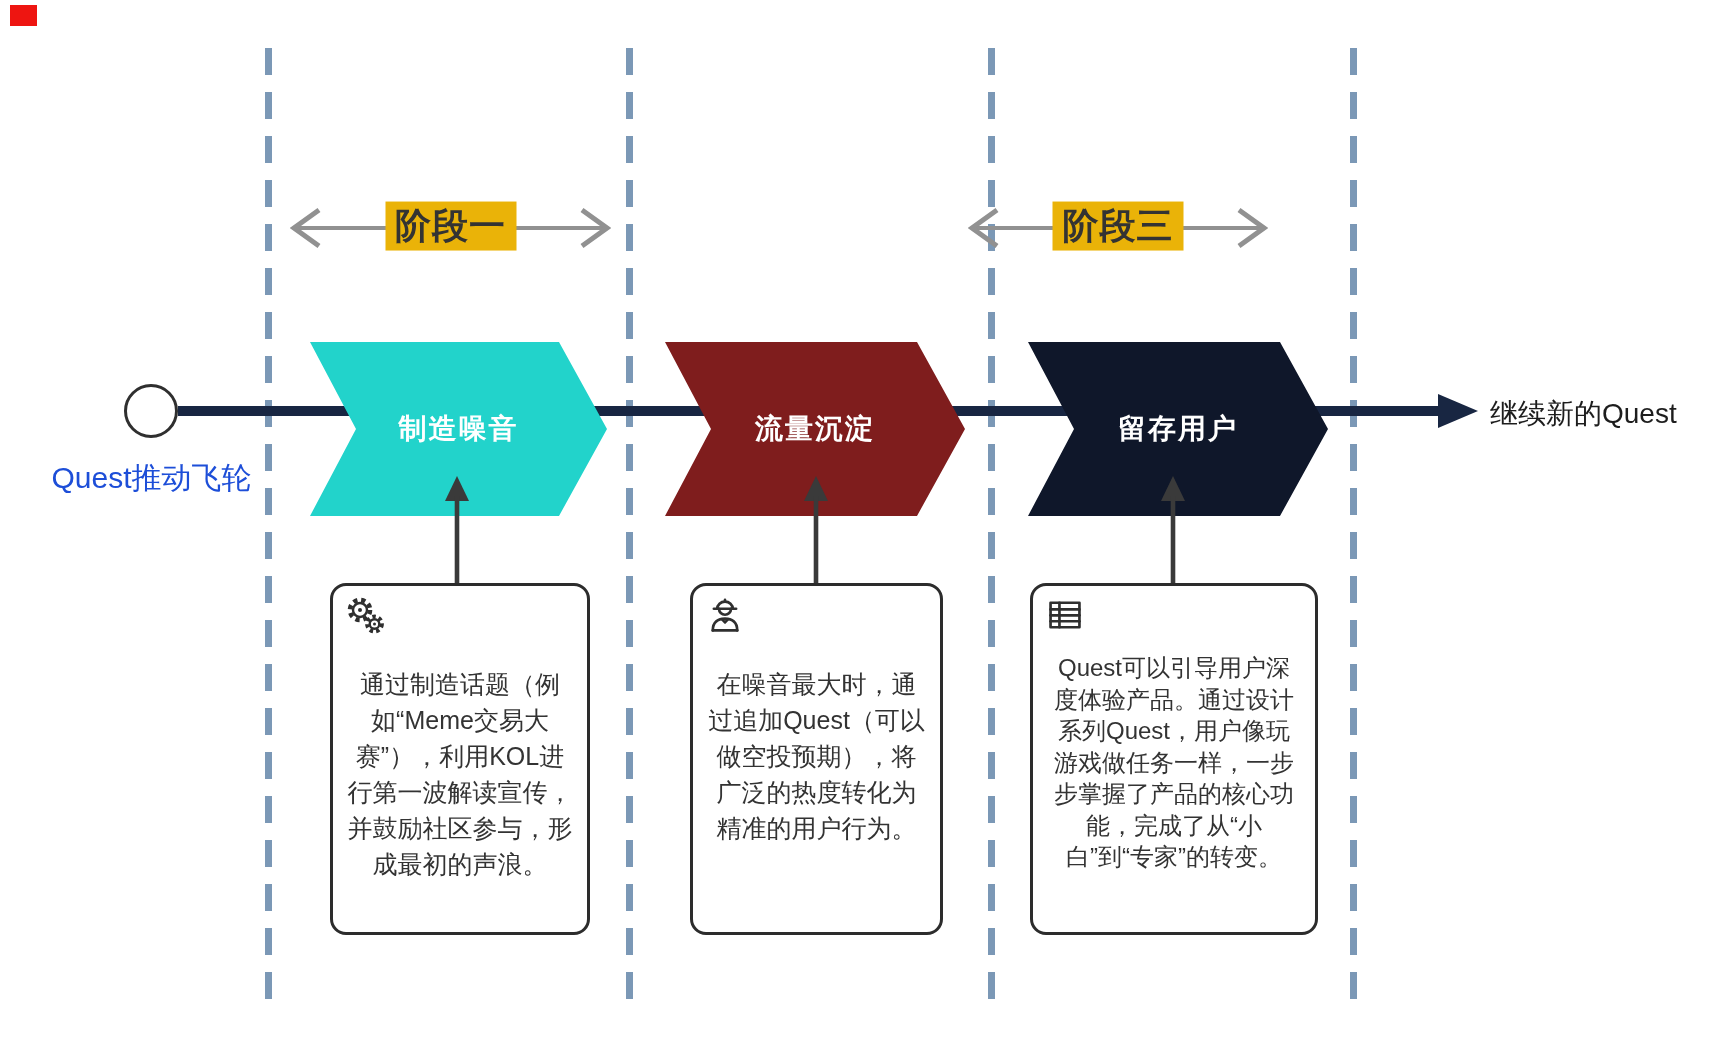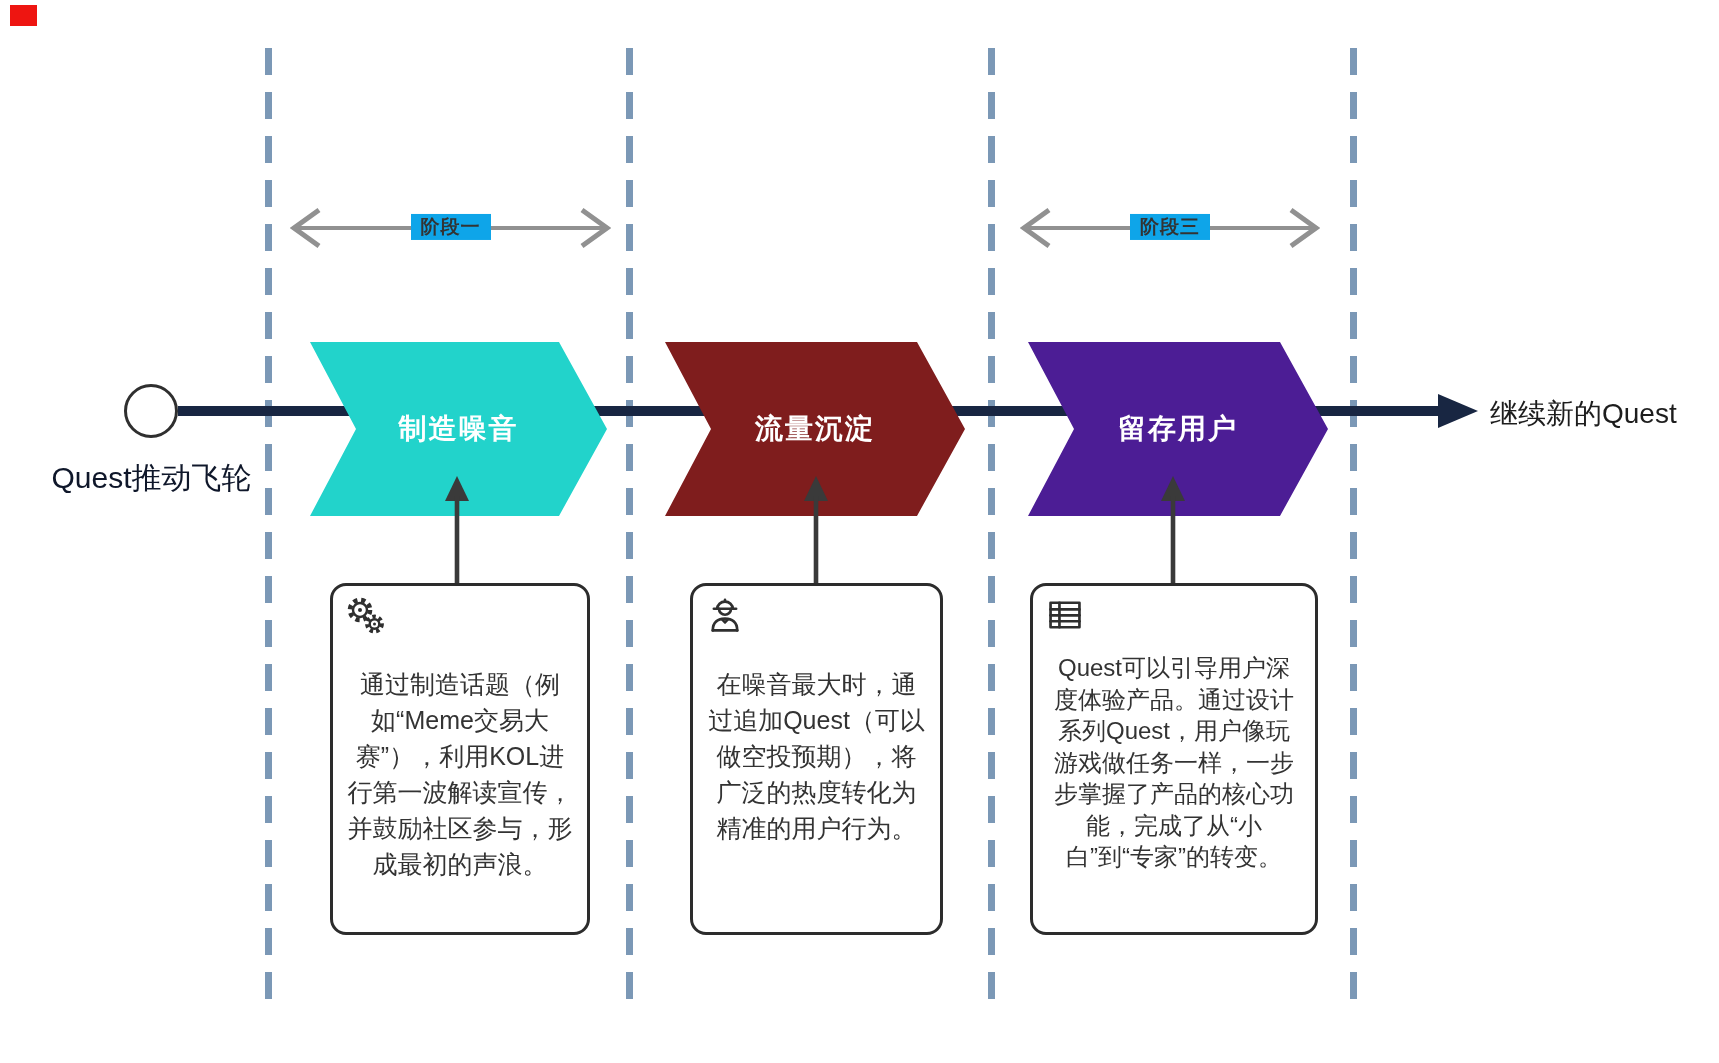--- a/index.html
+++ b/index.html
@@ -19,41 +19,41 @@
     position:absolute;top:48px;height:957px;width:7px;
     background:repeating-linear-gradient(to bottom,var(--dash-color,#7b98b6) 0 27px,transparent 27px 44px);
   }
   .vdash.d1{left:265px;} .vdash.d2{left:626px;} .vdash.d3{left:988px;} .vdash.d4{left:1350px;}
 
   
   .phase{position:absolute;top:206px;height:44px;}
   .phase svg{position:absolute;left:0;top:0;}
   .phase .phase-label{
     position:absolute;left:50%;top:50%;transform:translate(-50%,-54%);
-    background:#0ea5e9;padding:0 10px;
-    font-size:19px;font-weight:bold;color:#333333;white-space:nowrap;letter-spacing:1px;
+    background:#eab308;padding:0 10px;
+    font-size:36px;font-weight:bold;color:#333333;white-space:nowrap;letter-spacing:1px;
   }
   .phase.p1{left:290px;width:321px;}
   .phase.p2{left:660px;width:312px;}
-  .phase.p3{left:1020px;width:300px;}
+  .phase.p3{left:968px;width:300px;}
 
   
   .start-circle{
     position:absolute;left:124px;top:384px;width:54px;height:54px;
     border:3.5px solid #2f2f2f;border-radius:50%;background:#ffffff;box-sizing:border-box;
   }
   .timeline-bar{position:absolute;left:178px;top:406px;width:1262px;height:10px;background:var(--navy,#182642);}
   .timeline-head{
     position:absolute;left:1438px;top:394px;width:0;height:0;
     border-left:40px solid var(--navy,#182642);
     border-top:17px solid transparent;border-bottom:17px solid transparent;
   }
   .start-label{
     position:absolute;left:30px;top:458px;width:243px;text-align:center;
-    font-size:30px;color:#0f172a;white-space:nowrap;
+    font-size:30px;color:#1d4ed8;white-space:nowrap;
   }
   .end-label{
     position:absolute;left:1490px;top:395px;
     font-size:28px;color:#1d1d1d;white-space:nowrap;
   }
 
   
   .chevron{
     position:absolute;top:342px;height:174px;
     clip-path:polygon(0% 0%,calc(100% - 48px) 0%,100% 50%,calc(100% - 48px) 100%,0% 100%,46px 50%);
@@ -121,21 +121,21 @@
   <div class="start-circle"></div>
   <div class="start-label">Quest推动飞轮</div>
   <div class="end-label">继续新的Quest</div>
 
   <div class="chevron c1" style="background: rgb(34, 211, 203);">
     <span class="chevron-label">制造噪音</span>
   </div>
   <div class="chevron c2" style="background: #7f1d1d;">
     <span class="chevron-label">流量沉淀</span>
   </div>
-  <div class="chevron c3" style="background: #4c1d95; font-family: Liberation Mono, monospace;">
+  <div class="chevron c3" style="background: #0f172a; font-family: Liberation Mono, monospace;">
     <span class="chevron-label">留存用户</span>
   </div>
 
   <svg class="connector k1" viewBox="0 0 26 108">
     <polygon points="13,0 1,25 25,25" fill="#3a3a3a"></polygon>
     <rect x="10.7" y="20" width="4.6" height="88" fill="#3a3a3a"></rect>
   </svg>
   <svg class="connector k2" viewBox="0 0 26 108">
     <polygon points="13,0 1,25 25,25" fill="#3a3a3a"></polygon>
     <rect x="10.7" y="20" width="4.6" height="88" fill="#3a3a3a"></rect>

